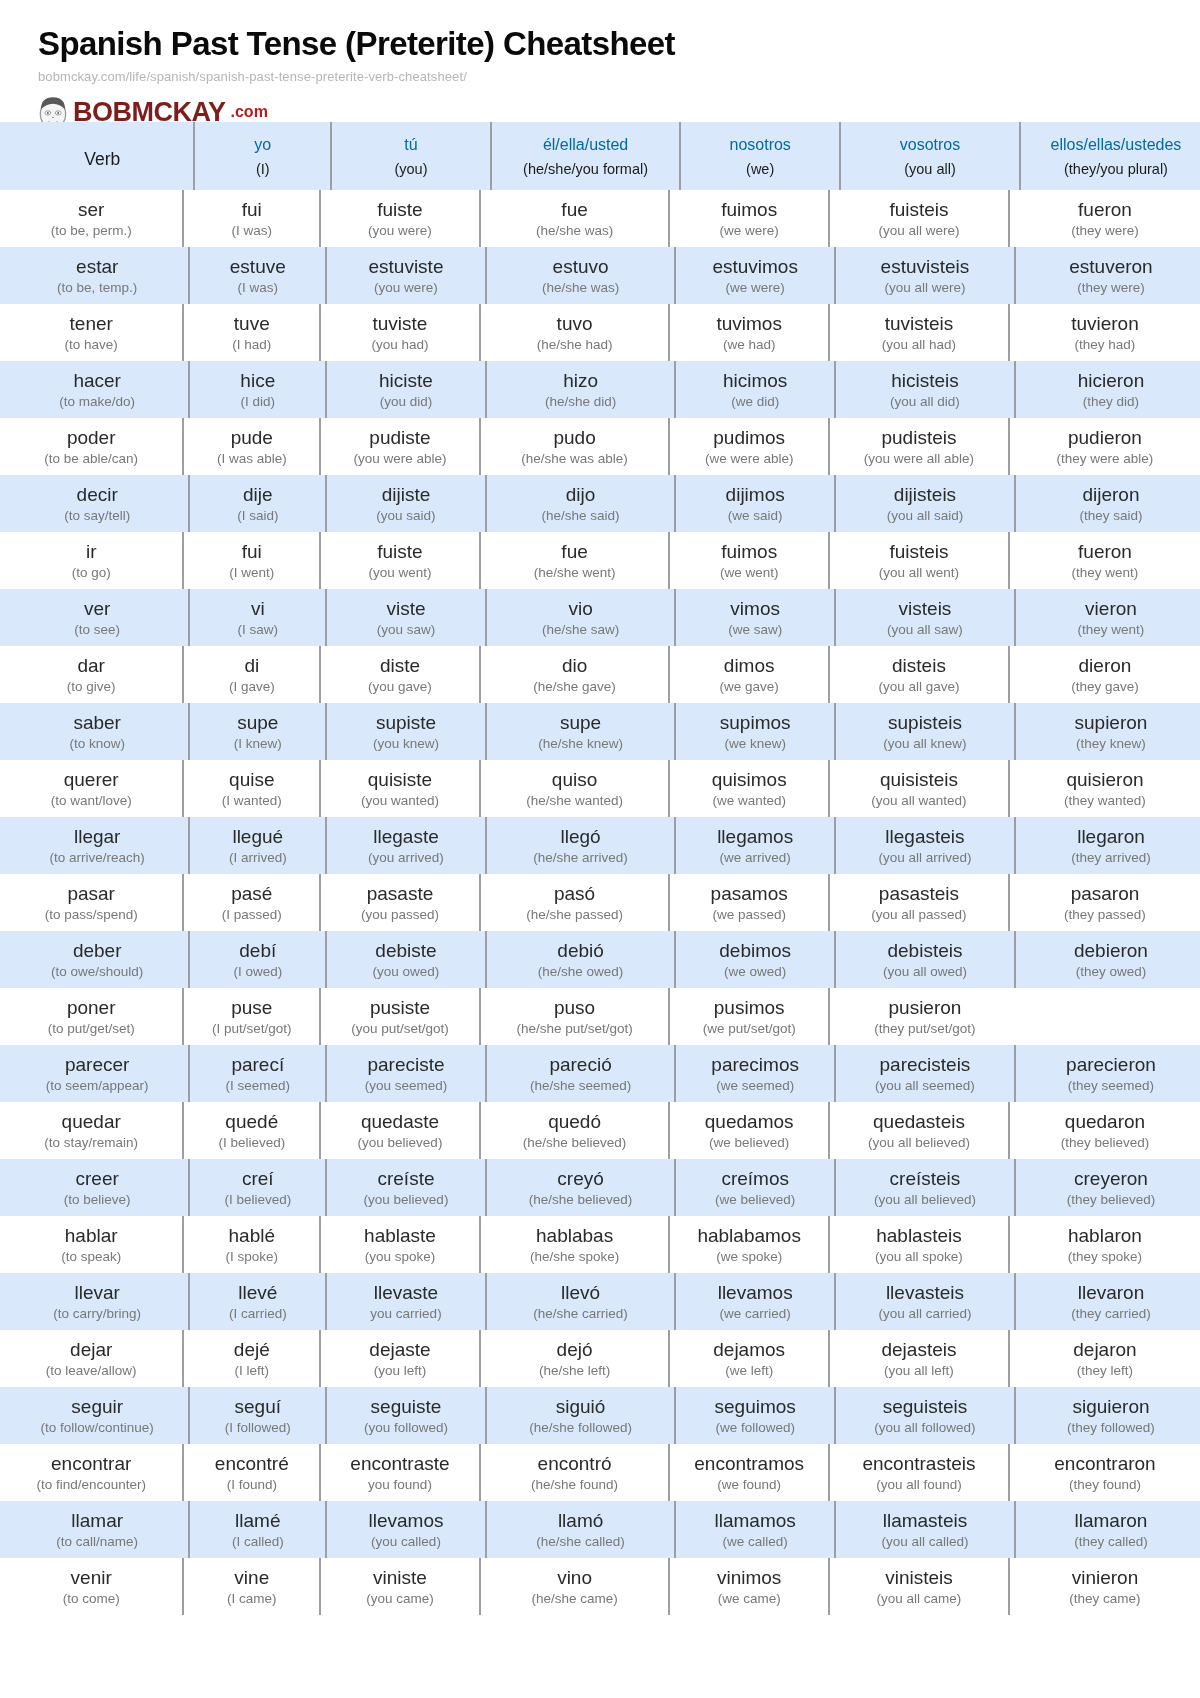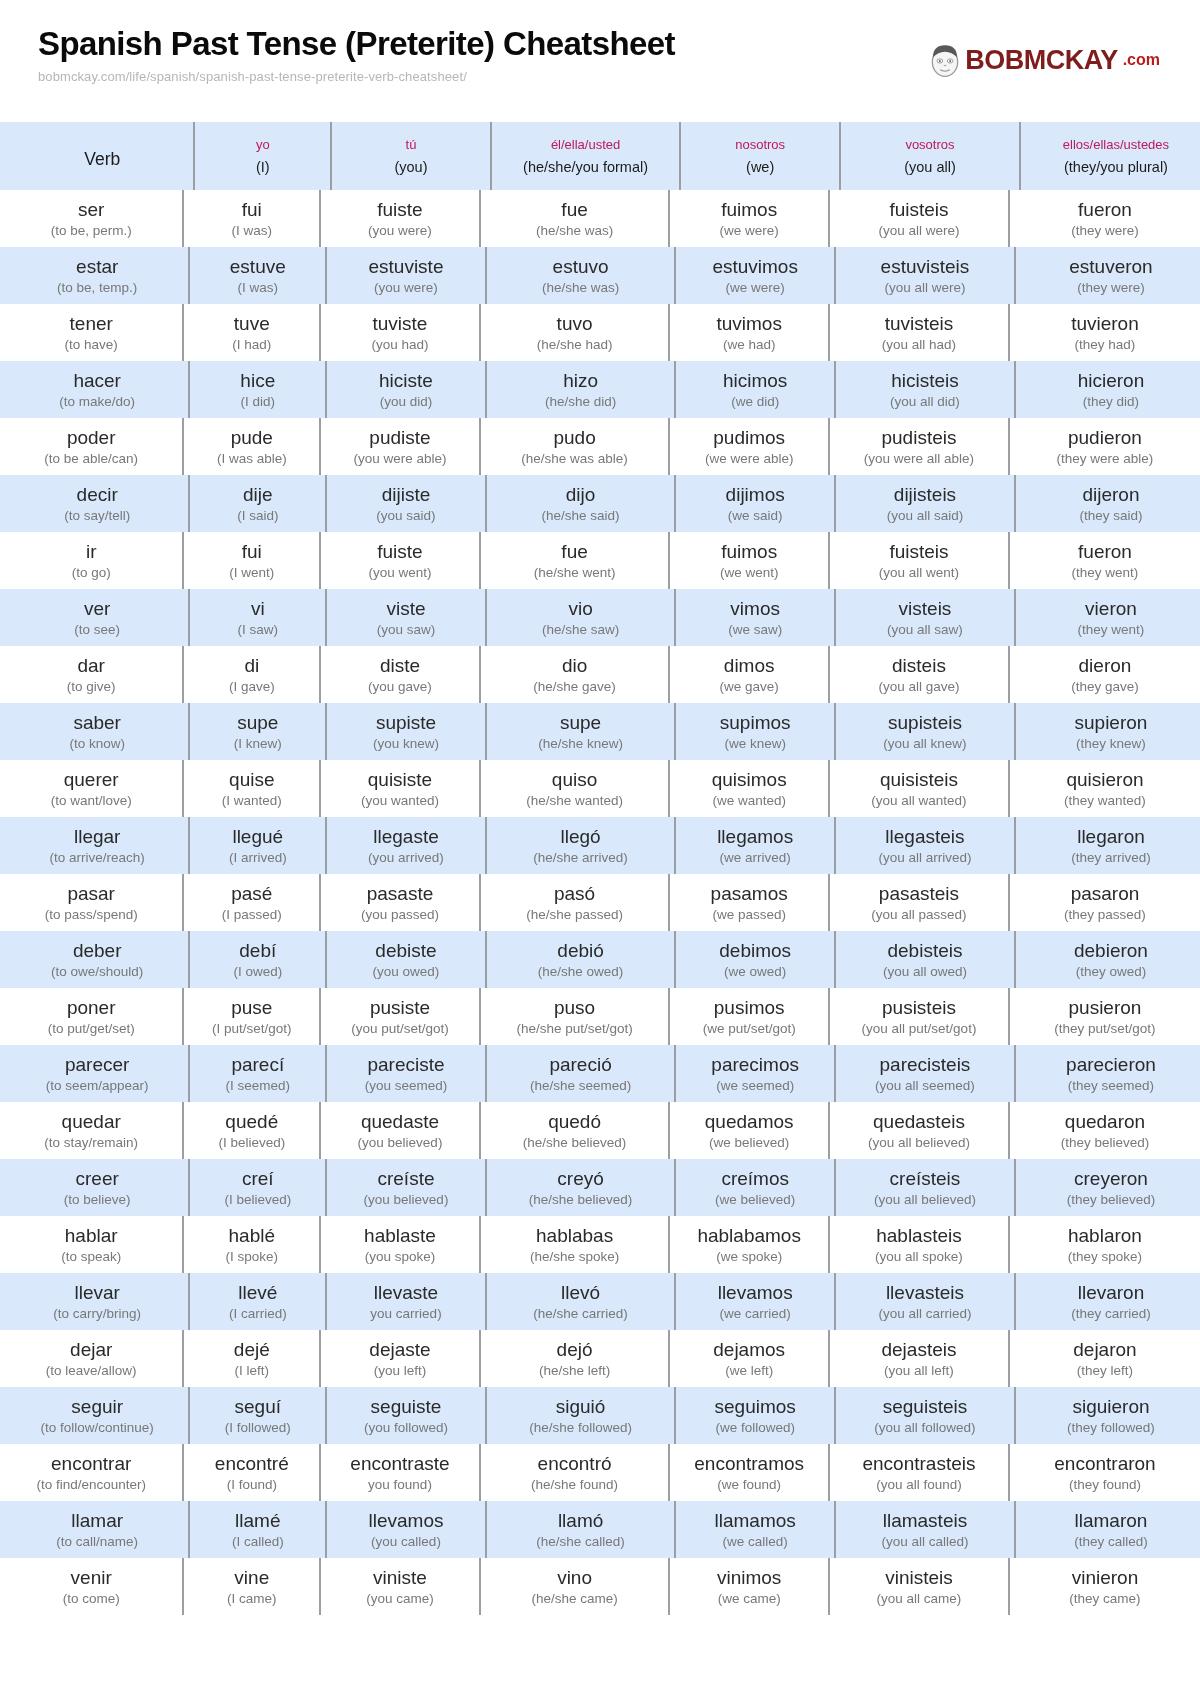--- a/index.html
+++ b/index.html
@@ -5,22 +5,23 @@
   html,body{margin:0;padding:0;background:#ffffff;}
   .page{
     position:relative;
     width:1200px;height:1698px;
     background:#ffffff;
     font-family:"Liberation Sans", sans-serif;
     overflow:hidden;
   }
   
   .hdr{
-    display:flex;justify-content:space-between;align-items:center;
+    display:flex;justify-content:space-between;align-items:flex-start;
     padding:26px 40px 0 38px;
+    flex-direction:column;
   }
   .title{
     font-size:33px;font-weight:bold;color:#0a0a0a;letter-spacing:-0.6px;
     line-height:1.1;
   }
   .url{
     font-size:13px;color:#b6b6b6;margin-top:7px;letter-spacing:0.1px;
   }
   .logo{display:flex;align-items:center;gap:5px;margin-top:10px;}
   .logo-face{display:inline-flex;}
@@ -41,21 +42,21 @@
     text-align:center;
   }
   .c1{width:15.2%;}
   .c2{width:11.4%;}
   .c3{width:13.3%;}
   .c4{width:15.8%;}
   .c5{width:13.3%;}
   .c6{width:15.0%;}
   .c7{width:16.0%;}
   .c2,.c3,.c4,.c5,.c6,.c7{border-left:2px solid #9a9fa3;}
-  .hlabel{font-size:13px;color:#be185d;}
+  .hlabel{font-size:16px;color:#0369a1;}
   .hsub{font-size:14.5px;color:#1c1c1c;margin-top:7px;}
   .header-row .c1 .hsub{font-size:17.5px;}
   .word{font-size:19px;color:#2a2a2a;line-height:1.15;}
   .cap{font-size:13.5px;color:#787878;margin-top:3px;line-height:1.1;}
 </style>
 </head>
 <body>
 
 <div class="page">
   <div class="hdr">
@@ -547,24 +548,20 @@
             <div class="cap">(you put/set/got)</div>
           </div>
           <div class="cell c4">
             <div class="word">puso</div>
             <div class="cap">(he/she put/set/got)</div>
           </div>
           <div class="cell c5">
             <div class="word">pusimos</div>
             <div class="cap">(we put/set/got)</div>
           </div>
-          <div class="cell c6">
-            <div class="word">pusisteis</div>
-            <div class="cap">(you all put/set/got)</div>
-          </div>
           <div class="cell c7">
             <div class="word">pusieron</div>
             <div class="cap">(they put/set/got)</div>
           </div>
         </div>
         <div class="trow body-row alt">
           <div class="cell c1">
             <div class="word">parecer</div>
             <div class="cap">(to seem/appear)</div>
           </div>

